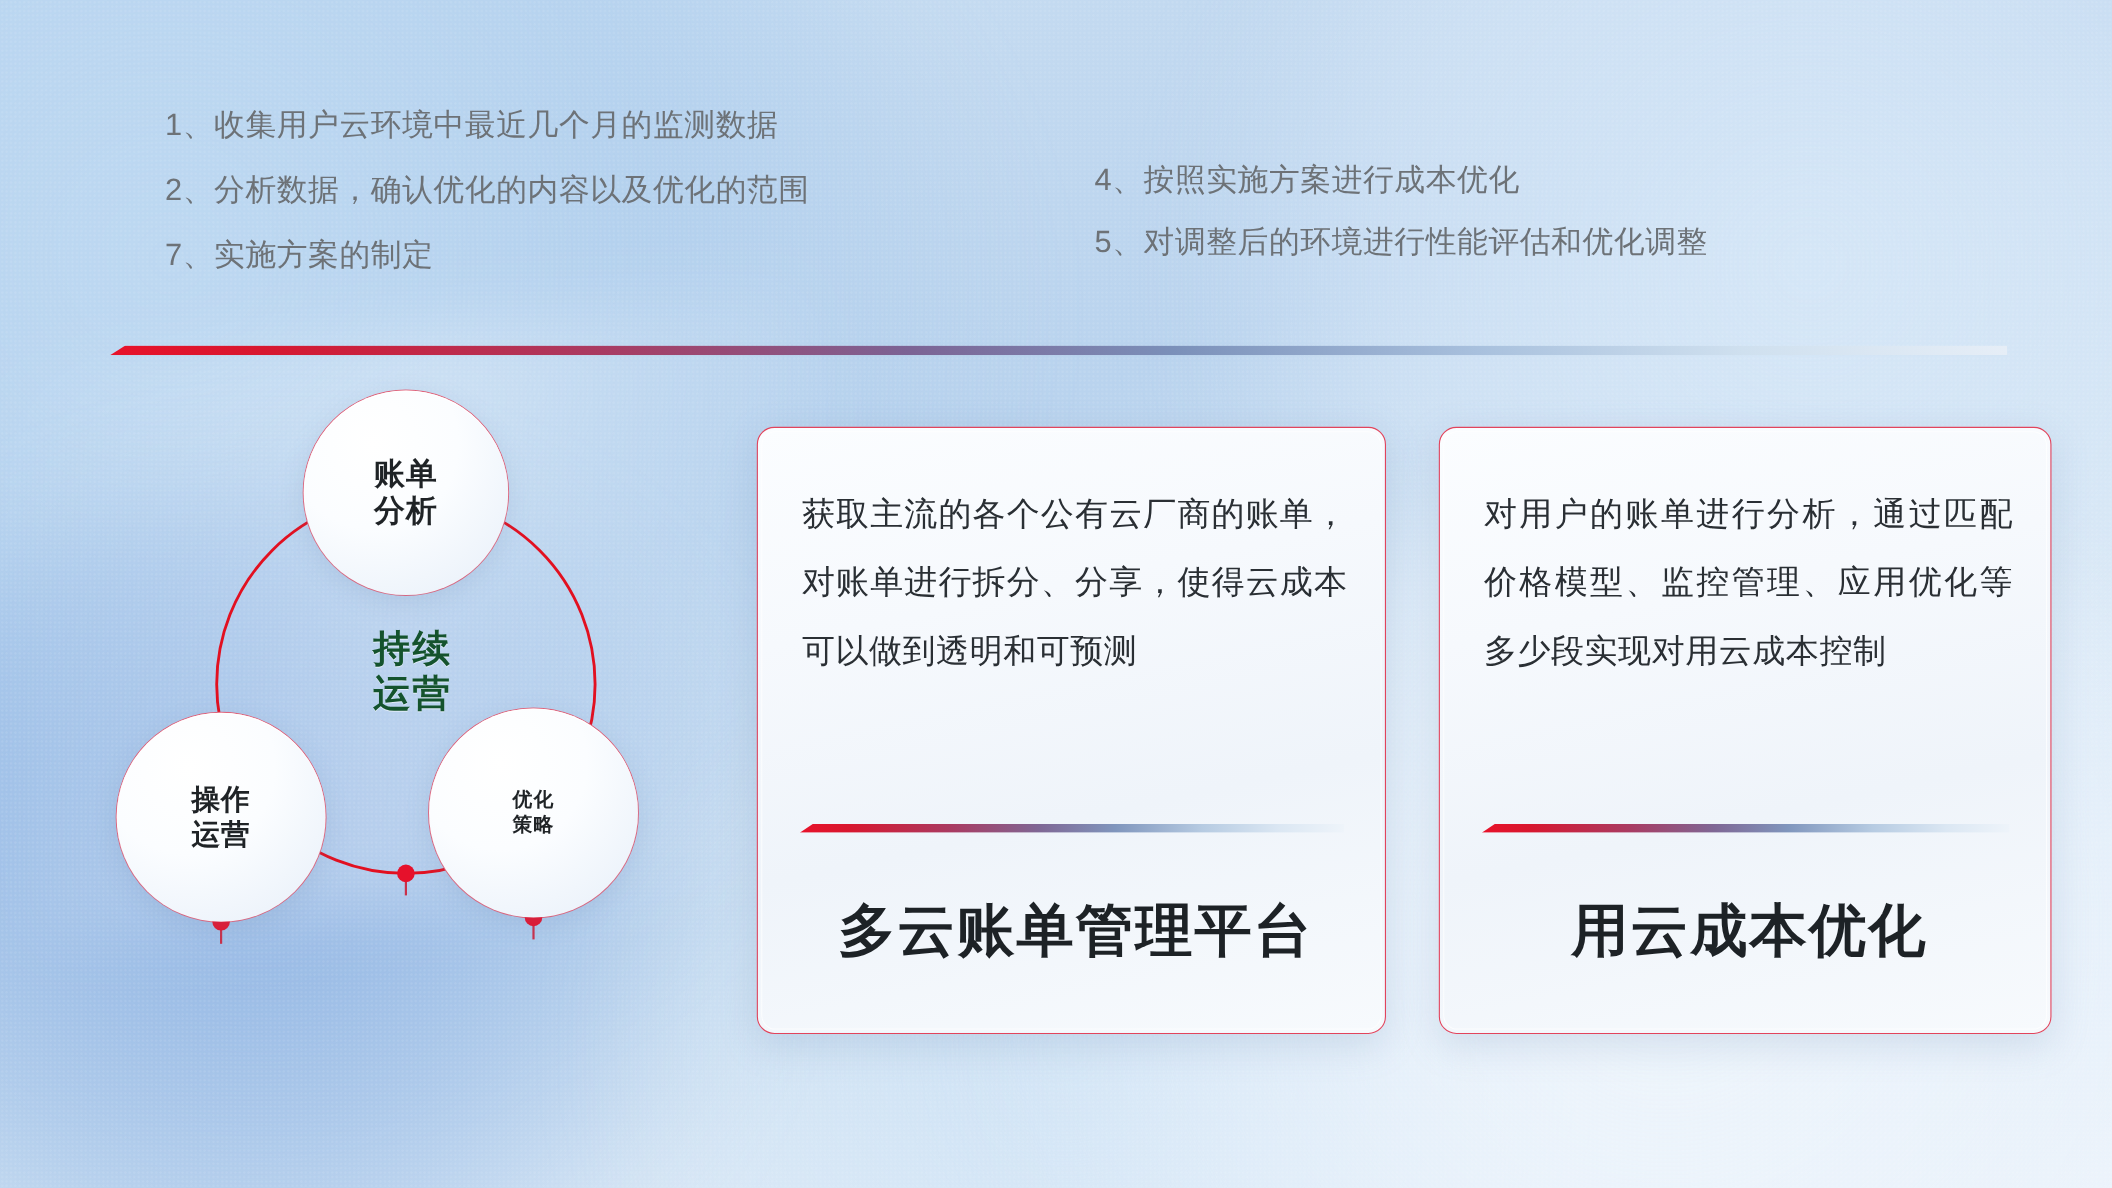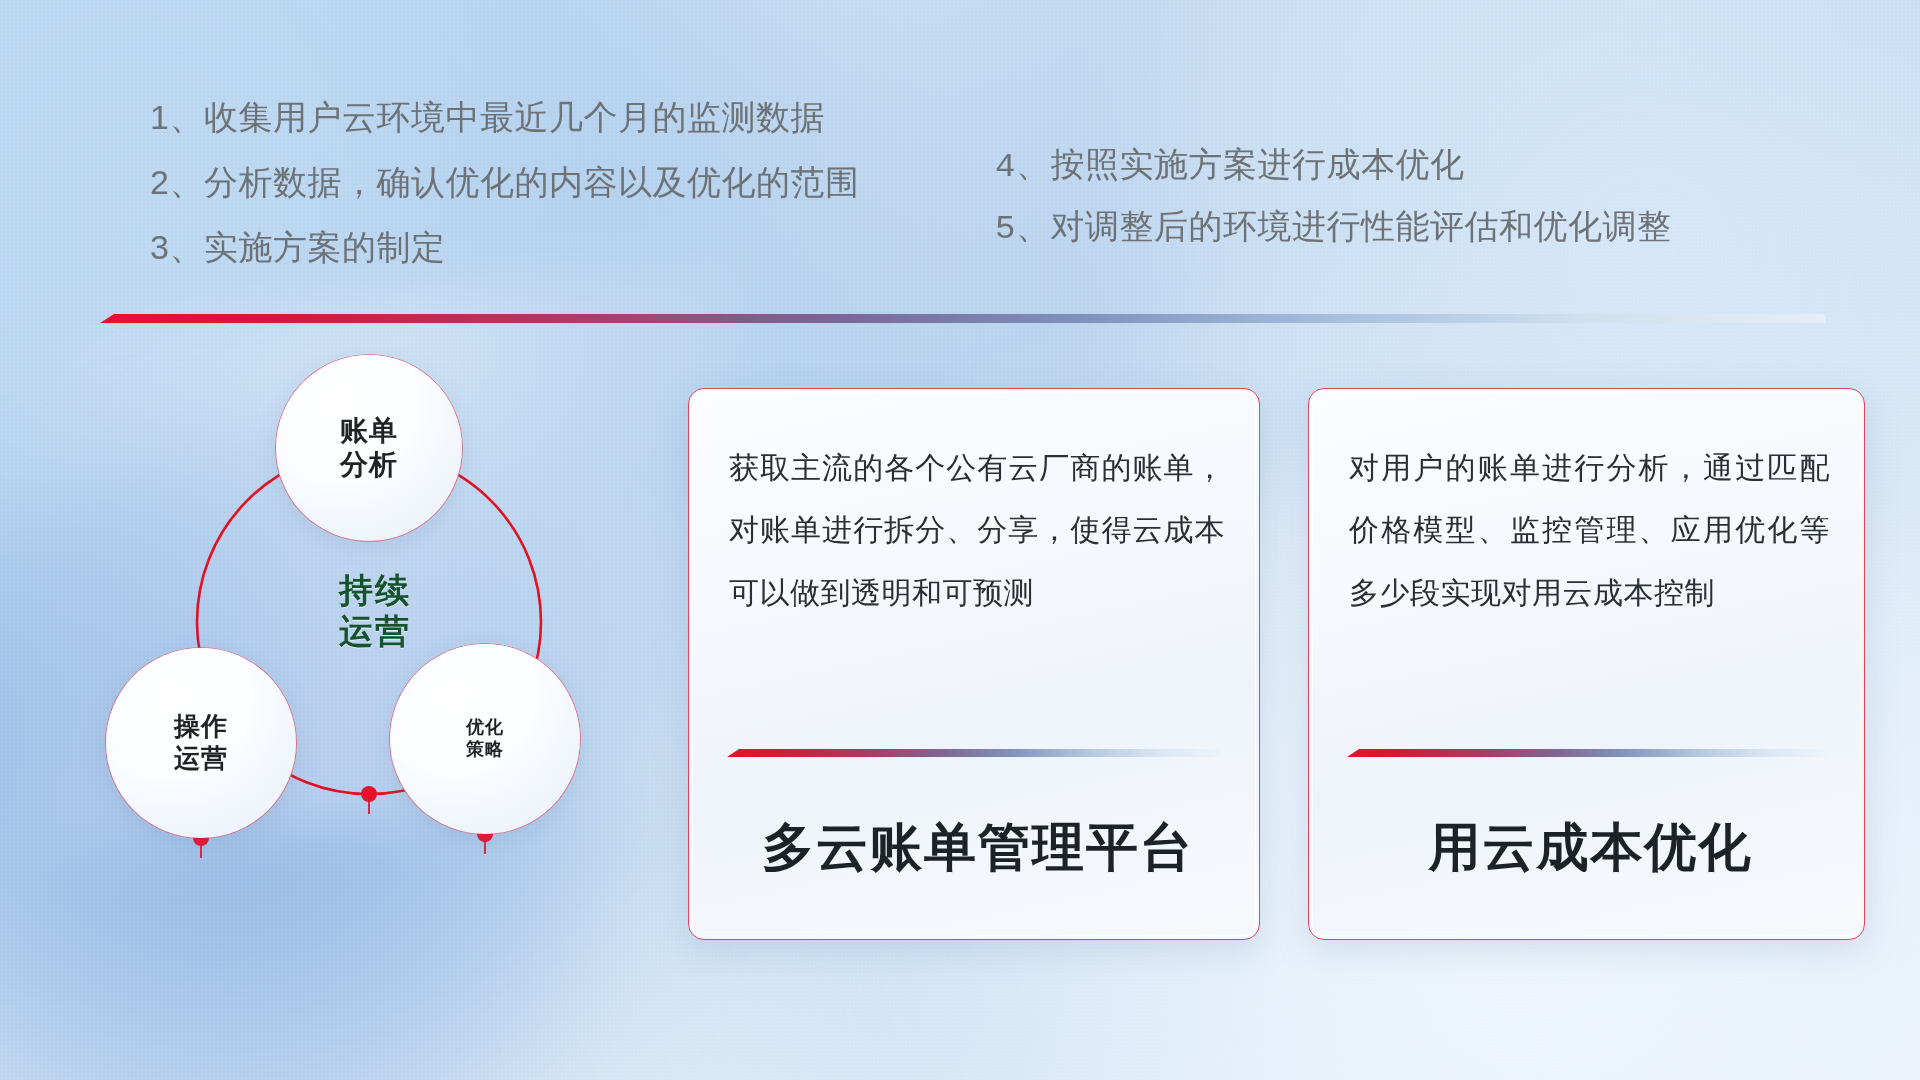--- a/index.html
+++ b/index.html
@@ -32,23 +32,23 @@
     background:linear-gradient(105deg, rgba(255,255,255,0) 0%, rgba(255,255,255,.30) 48%, rgba(255,255,255,0) 100%);
     filter:blur(30px);transform:rotate(-6deg);}
   .bg-grain{position:absolute;inset:0;opacity:.16;
     background-image:radial-gradient(rgba(255,255,255,.55) 1px, rgba(0,0,0,0) 1.2px);
     background-size:4px 4px;}
 
   
   .bullets{position:absolute;left:0;top:0;width:1920px;height:300px;}
   .bcol{position:absolute;}
   .bcol.left{left:150px;top:100px;}
-  .bcol.right{left:995px;top:150px;font-family:Liberation Mono, monospace;}
+  .bcol.right{left:995px;top:150px;}
   .bline{
-    font-size:34px;color:#6d7277;letter-spacing:.5px;line-height:1;
+    font-size:28px;color:#6d7277;letter-spacing:.5px;line-height:1;
     margin-bottom:31px;white-space:nowrap;font-weight:400;
   }
   .bcol.right .bline{margin-bottom:28px;}
 
   
   .divider{
     position:absolute;left:100px;top:314px;width:1725px;height:9px;
     background:linear-gradient(90deg,#e8122a 0%,#d8172f 8%,#a93b62 26%,#7c6394 42%,#7b90b9 56%,#a8c0dd 72%,#cfe0ef 86%,#e6eef7 100%);
     clip-path:polygon(0 100%, 14px 0, 100% 0, 100% 78%, 100% 100%);
     box-shadow:0 1px 2px rgba(90,110,140,.18);
@@ -121,21 +121,21 @@
   <div class="bg-blob-b"></div>
   <div class="bg-blob-e"></div>
   <div class="bg-blob-d"></div>
   <div class="bg-sheen"></div>
   <div class="bg-grain"></div>
 
   <div class="bullets">
     <div class="bcol left">
       <div class="bline">1、收集用户云环境中最近几个月的监测数据</div>
       <div class="bline">2、分析数据，确认优化的内容以及优化的范围</div>
-      <div class="bline">3、实施方案的制定</div>
+      <div class="bline">7、实施方案的制定</div>
     </div>
     <div class="bcol right">
       <div class="bline">4、按照实施方案进行成本优化</div>
       <div class="bline">5、对调整后的环境进行性能评估和优化调整</div>
     </div>
   </div>
 
   <div class="divider"></div>
 
   <div class="venn">

